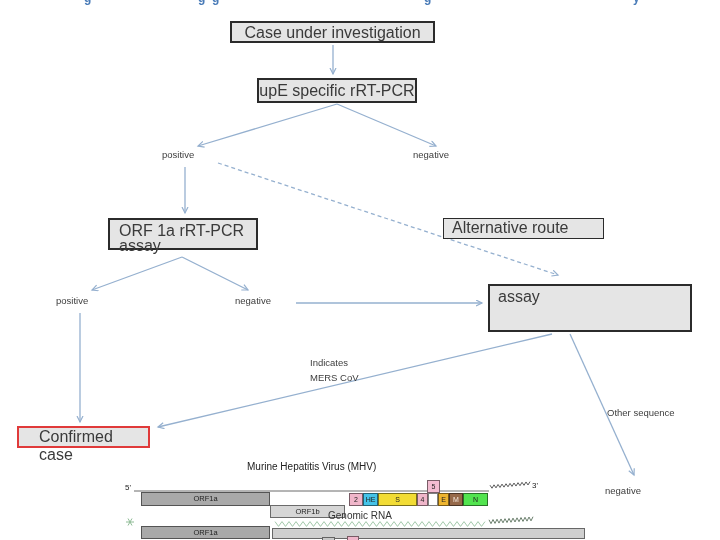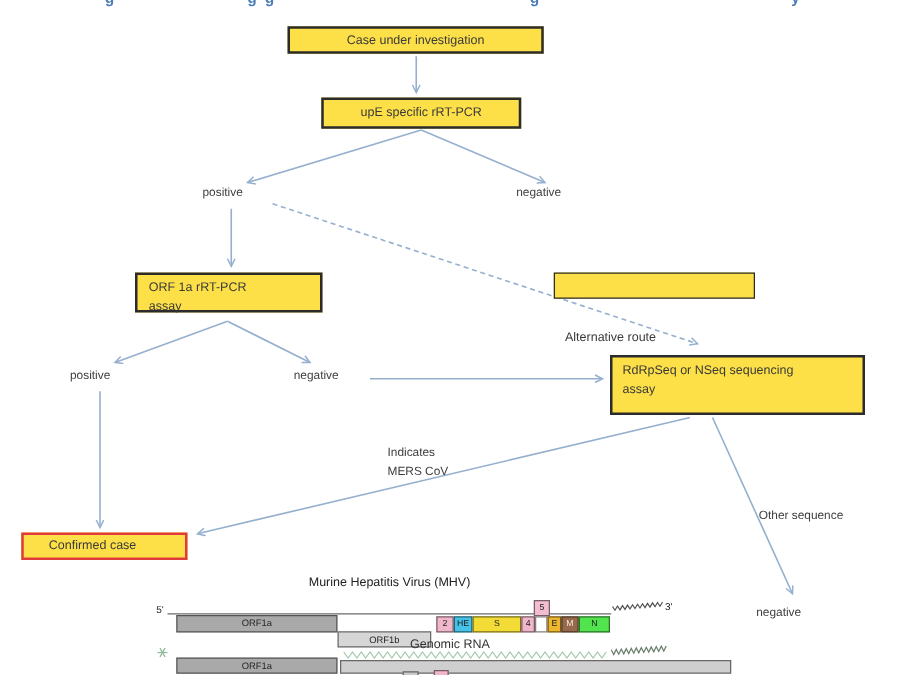--- a/index.html
+++ b/index.html
@@ -8,22 +8,22 @@
     background:#ffffff;
     font-family:"Liberation Sans", sans-serif;
     color:#3d3d3d;
   }
   
   .caption-clip{position:absolute;left:0;top:0;width:720px;height:6px;overflow:hidden;}
   .caption-clip span{position:absolute;top:-9px;font-size:12px;font-weight:bold;color:#4a7cb8;}
 
   
   .fbox{
-    position:absolute;background:#fde047;border:2px solid #2b2b2b;
-    font-size:10px;color:#3a3a3a;box-sizing:border-box;line-height:15px;
+    position:absolute;background:#e5e5e5;border:2px solid #2b2b2b;
+    font-size:16px;color:#3a3a3a;box-sizing:border-box;line-height:15px;
   }
   .fbox.thin{border-width:1.5px;}
   .fbox .pad{padding:3px 6px 0 9px;}
   .center{display:flex;align-items:center;justify-content:center;}
   .confirmed{border:2px solid #e03a3a;}
 
   .flabel{position:absolute;font-size:9.5px;color:#3d3d3d;white-space:nowrap;}
 
   svg.overlay{position:absolute;left:0;top:0;pointer-events:none;}
   .arrow{stroke:#95b0cf;stroke-width:1.3;fill:none;}
@@ -93,26 +93,25 @@
 </div>
 
 <div class="fbox" style="left:108px;top:218px;width:150px;height:32px;">
   <div class="pad">
     <div>ORF 1a rRT-PCR</div>
     <div>assay</div>
   </div>
 </div>
 
 <div class="fbox thin" style="left:443px;top:218px;width:161px;height:21px;line-height:17px;">
-  <div style="padding-left:8px;margin-top:43px;">Alternative route</div>
+  <div style="padding-left:8px;">Alternative route</div>
 </div>
 
 <div class="fbox" style="left:488px;top:284px;width:204px;height:48px;">
   <div class="pad" style="padding-left:8px;">
-    <div>RdRpSeq or NSeq sequencing</div>
     <div>assay</div>
   </div>
 </div>
 
 <div class="fbox confirmed" style="left:17px;top:426px;width:133px;height:22px;line-height:18px;">
   <div style="padding-left:20px;">Confirmed case</div>
 </div>
 
 <div class="flabel" style="left:162px;top:149px;">positive</div>
 <div class="flabel" style="left:413px;top:149px;">negative</div>

